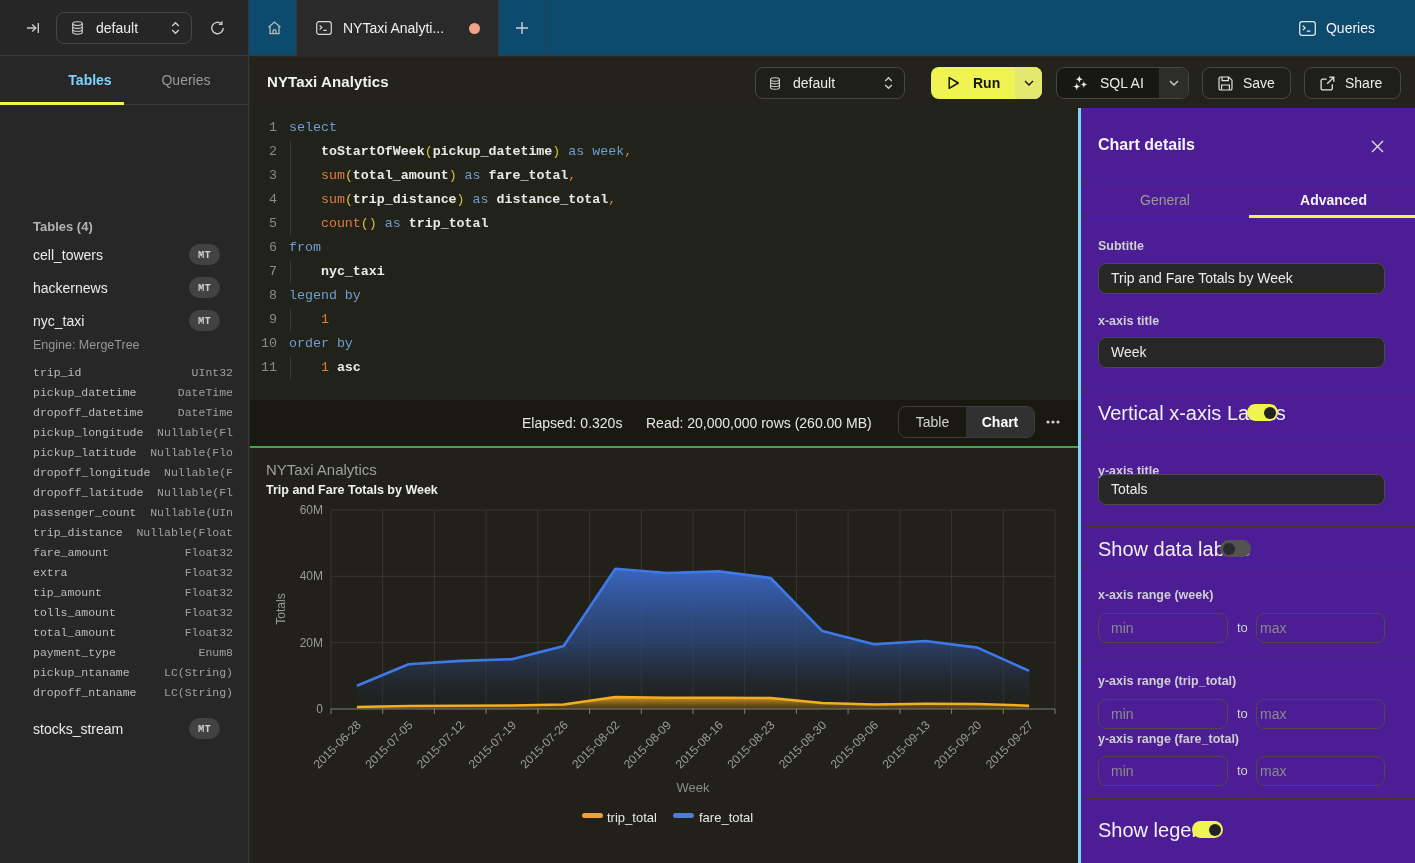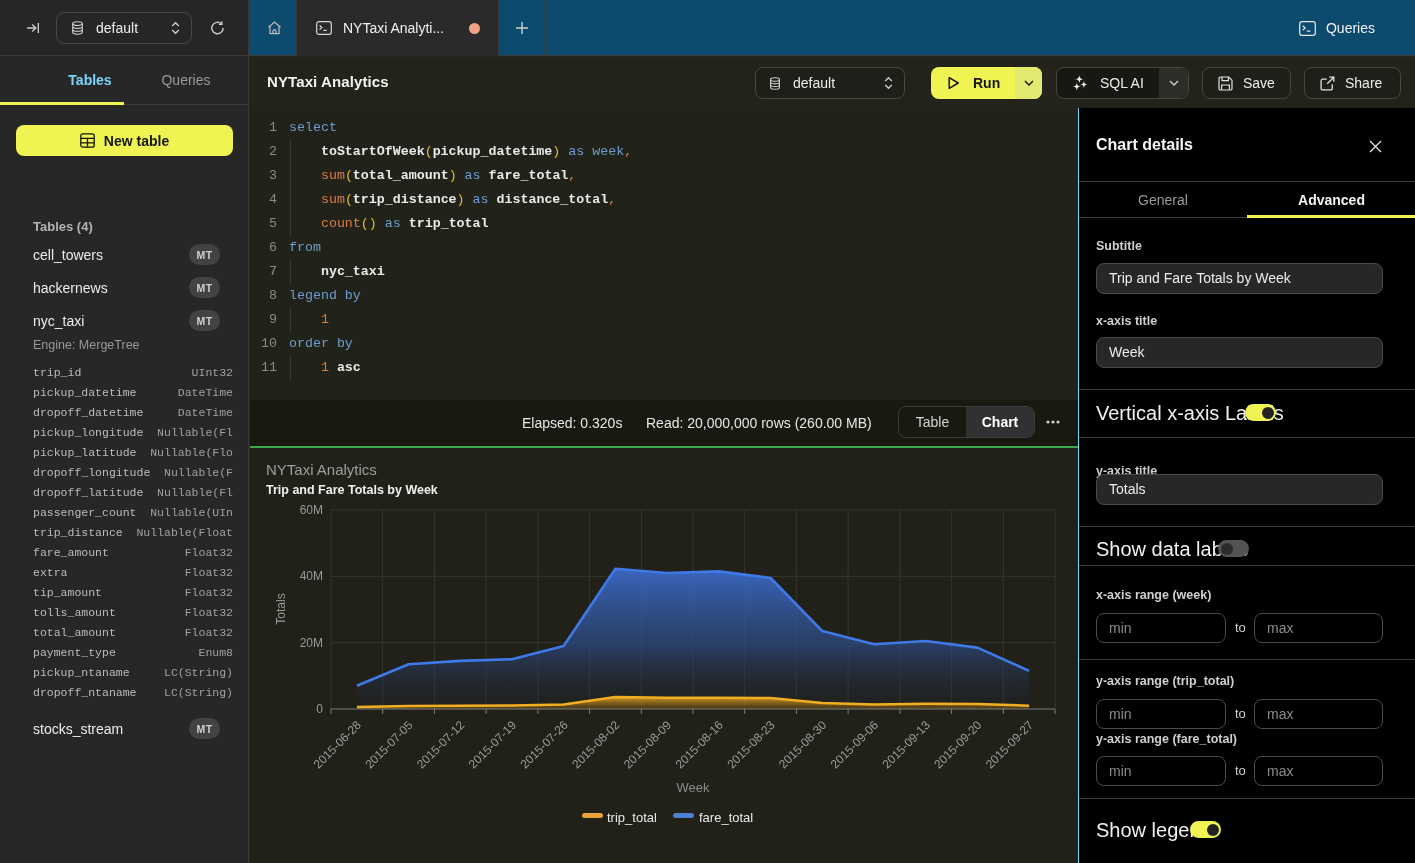--- a/index.html
+++ b/index.html
@@ -26,21 +26,21 @@
 #sidebar { left:0; top:56px; width:249px; height:807px; background:#272727; border-right:1px solid #383838; }
 #side-tabs { left:0; top:0; width:248px; height:49px; border-bottom:1px solid #3a3a3a; }
 #side-tabs .t1 { position:absolute; left:0; top:0; width:124px; height:48px; display:flex; align-items:center; justify-content:center; color:#7dd3fc; font-size:14px; font-weight:600;margin-left:28px; }
 #side-tabs .t2 { position:absolute; left:124px; top:0; width:124px; height:48px; display:flex; align-items:center; justify-content:center; color:#9a9a9a; font-size:14px; }
 #side-tabs .yline { position:absolute; left:0; bottom:-1px; width:124px; height:3px; background:#f0f452; }
 #newtable { left:16px; top:69px; width:217px; height:31px; background:#f0f452; border-radius:8px; display:flex; align-items:center; justify-content:center; gap:9px; color:#15150d; font-size:14px; font-weight:600; }
 #sidesearch { left:16px; top:116px; width:217px; height:30px; border:1px solid #4a4a4a; border-radius:6px; display:flex; align-items:center; color:#8a8a8a; font-size:14px; }
 .sec-label { left:33px; top:163px; font-size:13px; font-weight:600; color:#b3b3b3; }
 .trow { left:0; width:248px; height:33px; display:flex; align-items:center; }
 .trow .nm { margin-left:33px; font-size:14px; color:#ececec; }
-.pill { position:absolute; left:189px; width:31px; height:21px; background:#424242; border-radius:11px; color:#cfcfcf; font-size:10.5px; font-weight:700; display:flex; align-items:center; justify-content:center; letter-spacing:.3px; }
+.pill { position:absolute; left:189px; width:31px; height:21px; background:#424242; border-radius:11px; color:#cfcfcf; font-size:10.5px; font-weight:700; display:flex; align-items:center; justify-content:center; letter-spacing:.3px;font-family:Liberation Mono, monospace; }
 .engine { left:33px; top:282px; font-size:12.5px; color:#979797; }
 .cols { left:33px; top:307px; width:200px; font-family:"Liberation Mono",monospace; font-size:11.5px; font-weight:500; line-height:20px; }
 .cols .r { display:flex; justify-content:space-between; white-space:nowrap; }
 .cols .n { color:#bcbcbc; }
 .cols .ty { color:#a0a0a0; }
 .icon { flex:none; }
 
 
 #code .kw { color:#6f9ecf; font-weight:400; }
 #code .fn { color:#de7c40; font-weight:400; }
@@ -97,27 +97,20 @@
       </svg>
     <span>Queries</span>
   </div>
 </div>
 
 <div class="abs" id="sidebar">
   <div class="abs" id="side-tabs">
     <div class="t1">Tables</div>
     <div class="t2">Queries</div>
     <div class="yline"></div>
-  </div>
-  <div class="abs" id="newtable">
-    <svg width="15" height="15" viewBox="0 0 15 15" fill="none" stroke="#15150d" stroke-width="1.3">
-        <rect x="0.8" y="0.8" width="13.4" height="13.4" rx="2"></rect>
-        <path d="M0.8 5.4h13.4M0.8 9.8h13.4M7.5 5.4v8.8"></path>
-      </svg>
-    <span>New table</span>
   </div>
   <div class="abs sec-label">Tables (4)</div>
 
   <div class="abs trow" style="top:182px">
       <span class="nm">cell_towers</span>
       <span class="pill" style="top:6px">MT</span>
     </div>
   <div class="abs trow" style="top:215px">
       <span class="nm">hackernews</span>
       <span class="pill" style="top:6px">MT</span>
@@ -370,21 +363,21 @@
   <text fill="#8a8a8a" font-family="Liberation Sans,sans-serif" font-size="13" text-anchor="middle" x="443" y="344">Week</text>
   <text fill="#e8e8e8" font-family="Liberation Sans,sans-serif" font-size="13" x="357" y="374">trip_total</text>
   <text fill="#e8e8e8" font-family="Liberation Sans,sans-serif" font-size="13" x="449" y="374">fare_total</text>
   <rect x="332" y="365" width="21" height="5" rx="2.5" fill="#e9a23b"></rect>
   <rect x="423" y="365" width="21" height="5" rx="2.5" fill="#4d7fd0"></rect>
   <text fill="#9e9e9e" font-family="Liberation Sans,sans-serif" font-size="15" x="16" y="27">NYTaxi Analytics</text>
   <text fill="#f0f0f0" font-family="Liberation Sans,sans-serif" font-size="12.5" font-weight="bold" x="16" y="46">Trip and Fare Totals by Week</text>
 </svg>
 </div>
 
-<div class="abs" id="rpanel" style="left:1078px;top:108px;width:337px;height:755px;background:#000000;border-left:1px solid #7dd3fc;">
+<div class="abs" id="rpanel" style="left:1078px;top:108px;width:337px;height:755px;background:#4c1d95;border-left:3px solid #7dd3fc;">
   <div class="abs" style="left:17px;top:28px;font-size:16px;font-weight:700;color:#f5f5f5;">Chart details</div>
   <svg class="abs" style="left:290px;top:32px" width="13" height="13" viewBox="0 0 13 13" fill="none" stroke="#dedede" stroke-width="1.4">
       <path d="M1 1l11 11M12 1L1 12"></path>
     </svg>
   <div class="abs" style="left:0;top:73px;width:337px;height:1px;background:#3a3a3a"></div>
 
   <div class="abs" style="left:168px;top:74px;width:169px;height:36px;display:flex;align-items:center;justify-content:center;color:#f2f2f2;font-size:14px;font-weight:600;">Advanced</div>
   <div class="abs" style="left:0;top:74px;width:168px;height:36px;display:flex;align-items:center;justify-content:center;color:#9a9a9a;font-size:14px;">General</div>
   <div class="abs" style="left:0;top:109px;width:337px;height:1px;background:#3a3a3a"></div>
   <div class="abs" style="left:168px;top:107px;width:169px;height:3px;background:#f0f452"></div>
@@ -453,15 +446,15 @@
 .rdiv { left:0; width:337px; height:1px; background:#3a3a3a; }
 .rtoggle-row { left:17px; height:22px; font-size:20px; color:#f0f0f0; }
 .rtoggle-row > span:first-child { line-height:22px; }
 .tgl { position:absolute; top:2px; width:31px; height:17px; border-radius:9px; }
 .tgl i { position:absolute; top:2.5px; width:12px; height:12px; border-radius:50%; background:#222222; }
 .tgl.on { background:#f0f452; }
 .tgl.on i { right:2.5px; }
 .tgl.off { background:#535353; }
 .tgl.off i { left:2.5px; background:#2b2b2b; }
 .rmin { left:17px; width:130px; height:30px; border:1px solid #4a4a4a; border-radius:8px; color:#8b8b8b; font-size:14px; line-height:28px; padding-left:12px; }
-.rmax { left:175px; width:129px; height:30px; border:1px solid #4a4a4a; border-radius:8px; color:#8b8b8b; font-size:14px; line-height:28px; padding-left:12px; }
+.rmax { left:175px; width:129px; height:30px; border:1px solid #4a4a4a; border-radius:8px; color:#8b8b8b; font-size:14px; line-height:28px; padding-left:3px; }
 .rto { left:156px; color:#cfcfcf; font-size:13px; }
 </style>
 
 </body></html>

